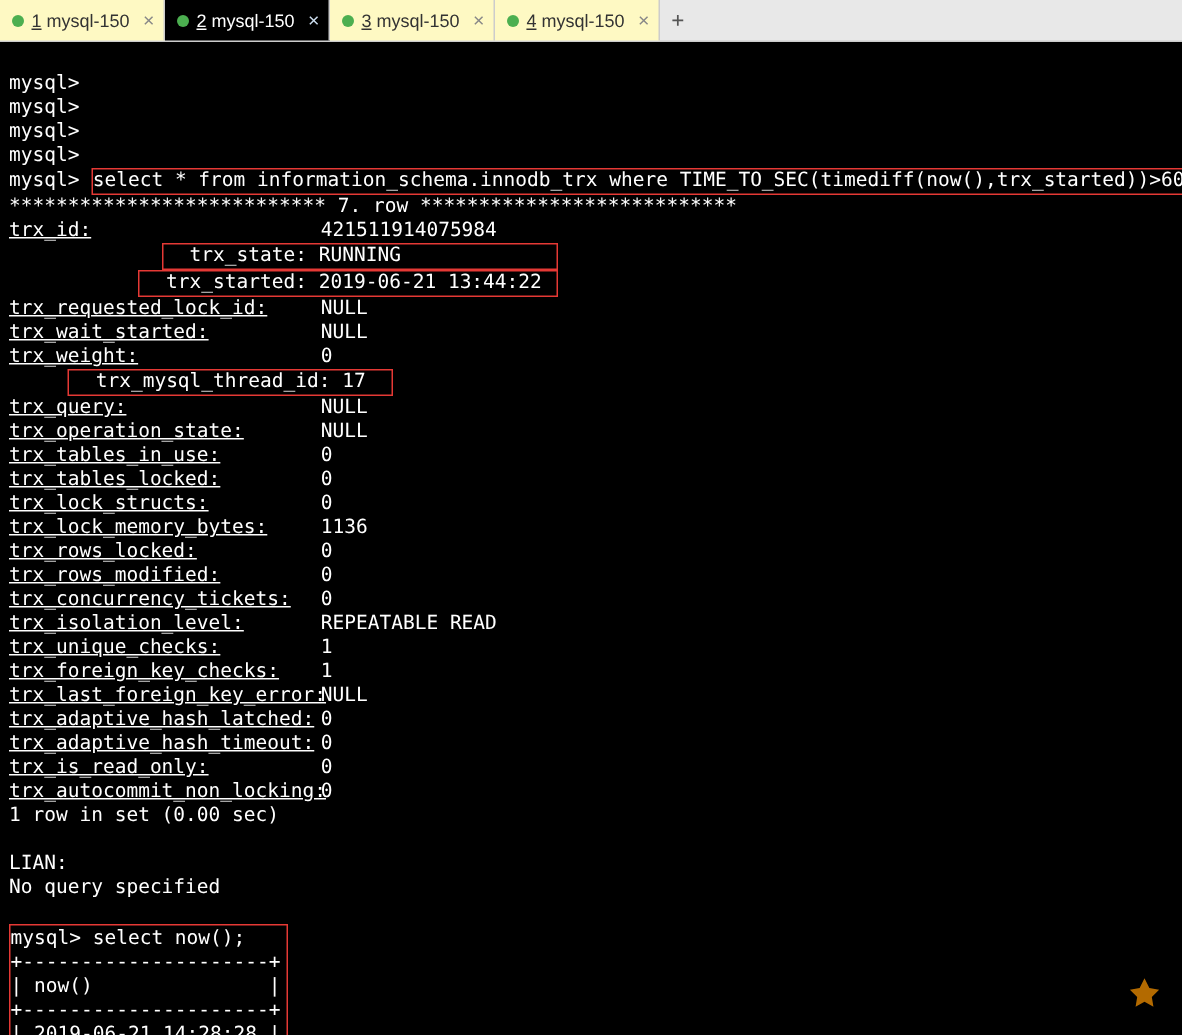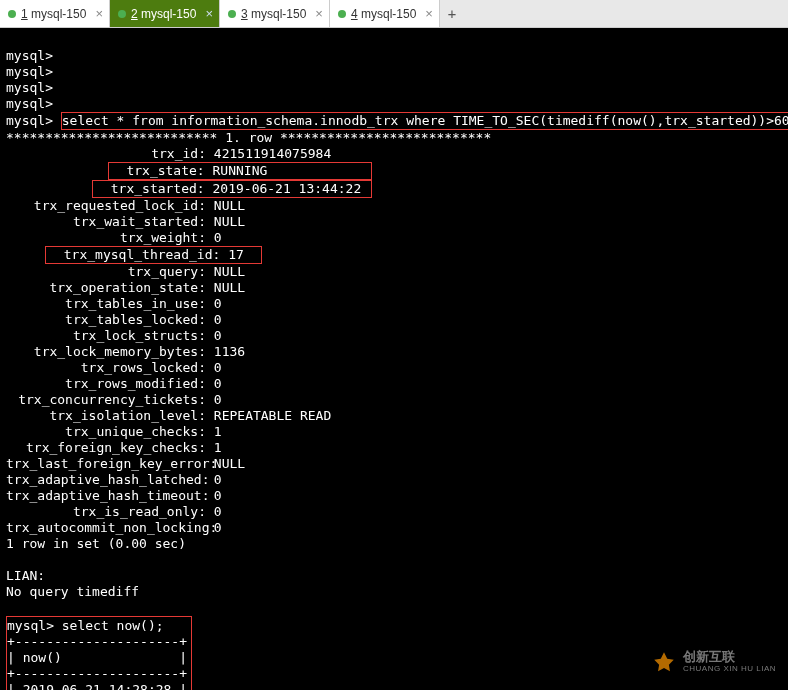--- a/index.html
+++ b/index.html
@@ -16,29 +16,29 @@
       background: #e8e8e8;
       border-bottom: 1px solid #ccc;
       display: flex;
       align-items: stretch;
     }
     .tab {
       display: flex;
       align-items: center;
       padding: 0 6px 0 8px;
       border-right: 1px solid #ccc;
-      background: #ffffff;
+      background: #fef9c3;
       gap: 5px;
       cursor: pointer;
       font-family: "Segoe UI", Arial, sans-serif;
       font-size: 12px;
       color: #333;
     }
     .tab.active {
-      background: #4d7c0f;
+      background: #000000;
       color: #fff;
       text-align: center;
     }
     .tab .dot {
       width: 8px;
       height: 8px;
       border-radius: 50%;
       background: #4caf50;
       flex: none;
     }
@@ -76,21 +76,22 @@
     }
     .hl-red-blk {
       border: 1px solid #e53935;
     }
     .row {
       display: block;
     }
     .label {
       display: inline-block;
       width: 200px;
-      text-align: right;
+      text-align: left;
+      text-decoration: underline;
     }
     .val {
       display: inline-block;
       text-align: right;
     }
     .watermark {
       position: absolute;
       right: 12px;
       bottom: 14px;
       color: #aaa;
@@ -131,37 +132,33 @@
   </div>
   <div class="add-tab">+</div>
 </div>
 
 <div class="terminal">
 <span>mysql&gt;</span>
 <span>mysql&gt;</span>
 <span>mysql&gt;</span>
 <span>mysql&gt;</span>
 <span>mysql&gt;</span> <span class="hl-red">select * from information_schema.innodb_trx where TIME_TO_SEC(timediff(now(),trx_started))&gt;60\G;</span>
-<span>*************************** 1. row ***************************</span>
+<span>*************************** 7. row ***************************</span>
 <span class="row"><span class="label">trx_id:</span> <span class="val">421511914075984</span></span><span class="row"><span>             <span class="hl-red" style="padding:0 2px">  trx_state: <span>RUNNING</span>             </span></span></span><span class="row"><span>           <span class="hl-red" style="padding:0 2px">  trx_started: <span>2019-06-21 13:44:22</span> </span></span></span><span class="row"><span class="label">trx_requested_lock_id:</span> <span class="val">NULL</span></span><span class="row"><span class="label">trx_wait_started:</span> <span class="val">NULL</span></span><span class="row"><span class="label">trx_weight:</span> <span class="val">0</span></span><span class="row"><span>     <span class="hl-red" style="padding:0 2px">  trx_mysql_thread_id: <span>17</span>  </span></span></span><span class="row"><span class="label">trx_query:</span> <span class="val">NULL</span></span><span class="row"><span class="label">trx_operation_state:</span> <span class="val">NULL</span></span><span class="row"><span class="label">trx_tables_in_use:</span> <span class="val">0</span></span><span class="row"><span class="label">trx_tables_locked:</span> <span class="val">0</span></span><span class="row"><span class="label">trx_lock_structs:</span> <span class="val">0</span></span><span class="row"><span class="label">trx_lock_memory_bytes:</span> <span class="val">1136</span></span><span class="row"><span class="label">trx_rows_locked:</span> <span class="val">0</span></span><span class="row"><span class="label">trx_rows_modified:</span> <span class="val">0</span></span><span class="row"><span class="label">trx_concurrency_tickets:</span> <span class="val">0</span></span><span class="row"><span class="label">trx_isolation_level:</span> <span class="val">REPEATABLE READ</span></span><span class="row"><span class="label">trx_unique_checks:</span> <span class="val">1</span></span><span class="row"><span class="label">trx_foreign_key_checks:</span> <span class="val">1</span></span><span class="row"><span class="label">trx_last_foreign_key_error:</span> <span class="val">NULL</span></span><span class="row"><span class="label">trx_adaptive_hash_latched:</span> <span class="val">0</span></span><span class="row"><span class="label">trx_adaptive_hash_timeout:</span> <span class="val">0</span></span><span class="row"><span class="label">trx_is_read_only:</span> <span class="val">0</span></span><span class="row"><span class="label">trx_autocommit_non_locking:</span> <span class="val">0</span></span><span>1 row in set (0.00 sec)</span>
 
 <span>LIAN:</span>
-<span>No query timediff</span>
+<span>No query specified</span>
 
 <div class="hl-red-blk" style="display:inline-block;padding:1px 4px 1px 0"><span>mysql&gt; select now();</span>
 <span>+---------------------+</span>
 <span>| now()               |</span>
 <span>+---------------------+</span>
 <span>| 2019-06-21 14:28:28 |</span>
 </div>
 
 
  
 <div class="watermark">
   <svg viewBox="0 0 24 24">
         <path fill="#ff9800" d="M12 2l3 6 6 1-4.5 4.5 1 6-5.5-3-5.5 3 1-6L3 9l6-1z"></path>
       </svg>
-  <div class="wm-text">
-    <span style="font-size:13px;font-weight:bold">创新互联</span>
-    <span style="font-size:8px;letter-spacing:0.5px">CHUANG XIN HU LIAN</span>
-  </div>
 </div>
 </div>
 
 </body></html>

